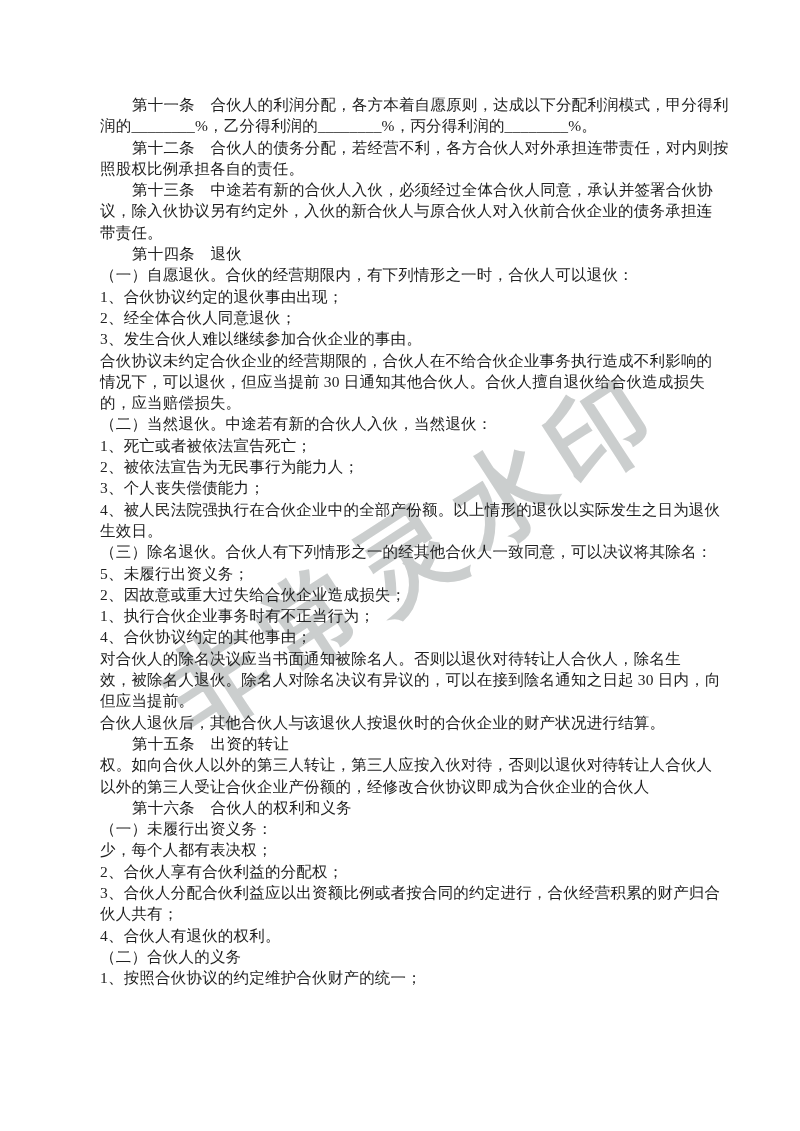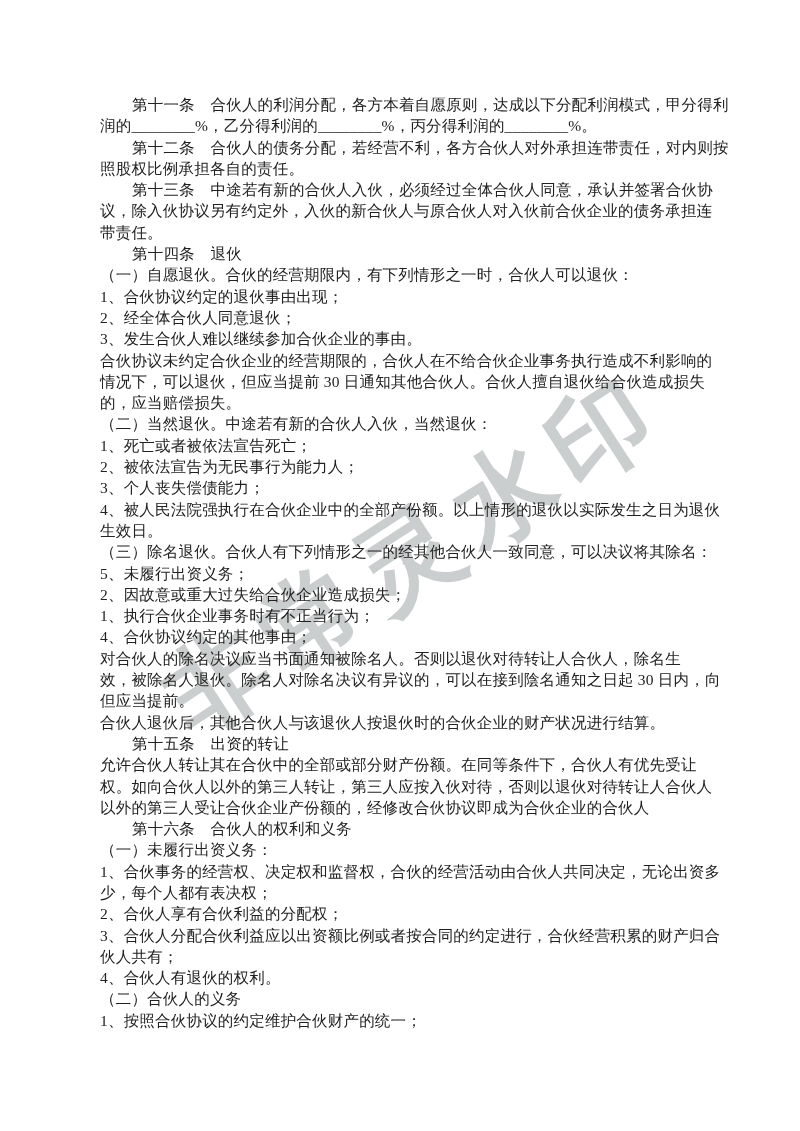--- a/index.html
+++ b/index.html
@@ -76,26 +76,24 @@
       <div class="line">（三）除名退伙。合伙人有下列情形之一的经其他合伙人一致同意，可以决议将其除名：</div>
       <div class="line">5、未履行出资义务；</div>
       <div class="line">2、因故意或重大过失给合伙企业造成损失；</div>
       <div class="line">1、执行合伙企业事务时有不正当行为；</div>
       <div class="line">4、合伙协议约定的其他事由；</div>
       <div class="line">对合伙人的除名决议应当书面通知被除名人。否则以退伙对待转让人合伙人，除名生</div>
       <div class="line">效，被除名人退伙。除名人对除名决议有异议的，可以在接到陰名通知之日起 30 日内，向</div>
       <div class="line">但应当提前。</div>
       <div class="line">合伙人退伙后，其他合伙人与该退伙人按退伙时的合伙企业的财产状况进行结算。</div>
       <div class="line indent">第十五条　出资的转让</div>
-      <div class="line">允许合伙人转让其在合伙中的全部或部分财产份额。在同等条件下，合伙人有优先受让</div>
       <div class="line">权。如向合伙人以外的第三人转让，第三人应按入伙对待，否则以退伙对待转让人合伙人</div>
       <div class="line">以外的第三人受让合伙企业产份额的，经修改合伙协议即成为合伙企业的合伙人</div>
       <div class="line indent">第十六条　合伙人的权利和义务</div>
       <div class="line">（一）未履行出资义务：</div>
-      <div class="line">1、合伙事务的经营权、决定权和监督权，合伙的经营活动由合伙人共同决定，无论出资多</div>
       <div class="line">少，每个人都有表决权；</div>
       <div class="line">2、合伙人享有合伙利益的分配权；</div>
       <div class="line">3、合伙人分配合伙利益应以出资额比例或者按合同的约定进行，合伙经营积累的财产归合</div>
       <div class="line">伙人共有；</div>
       <div class="line">4、合伙人有退伙的权利。</div>
       <div class="line">（二）合伙人的义务</div>
       <div class="line">1、按照合伙协议的约定维护合伙财产的统一；</div>
     </div>
 </div>
 

